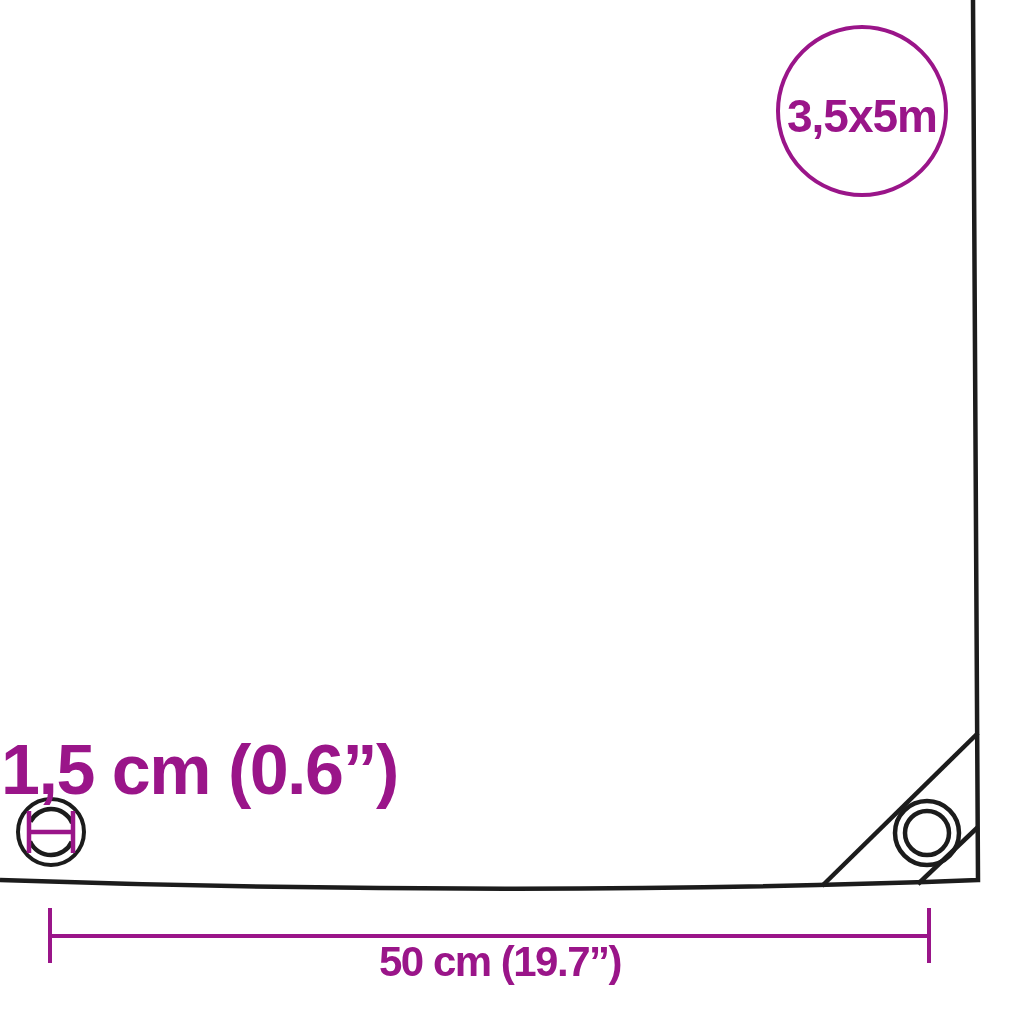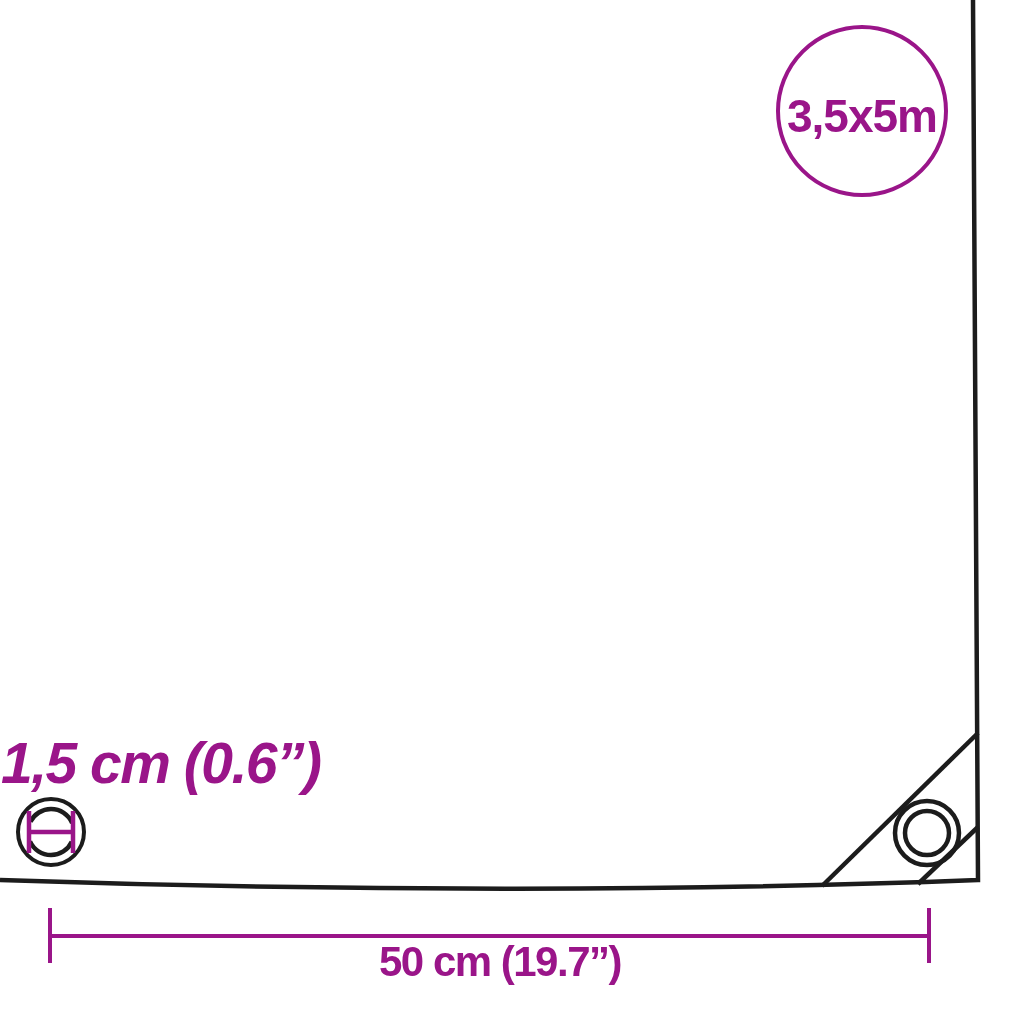--- a/index.html
+++ b/index.html
@@ -21,22 +21,21 @@
     white-space:nowrap;
     line-height:1;
     letter-spacing:-1.5px;
   }
   .badge-label{
     left:742px;top:93px;width:240px;
     font-size:46px;text-align:center;letter-spacing:-1px;
   }
   .eyelet-label{
     left:1px;top:735px;
-    font-size:57px;
-    font-style:italic;
+    font-size:70px;
   }
   .width-label{
     left:200px;top:941px;width:600px;
     font-size:42px;text-align:center;
   }
 </style>
 </head>
 <body>
 
 <div class="stage">

